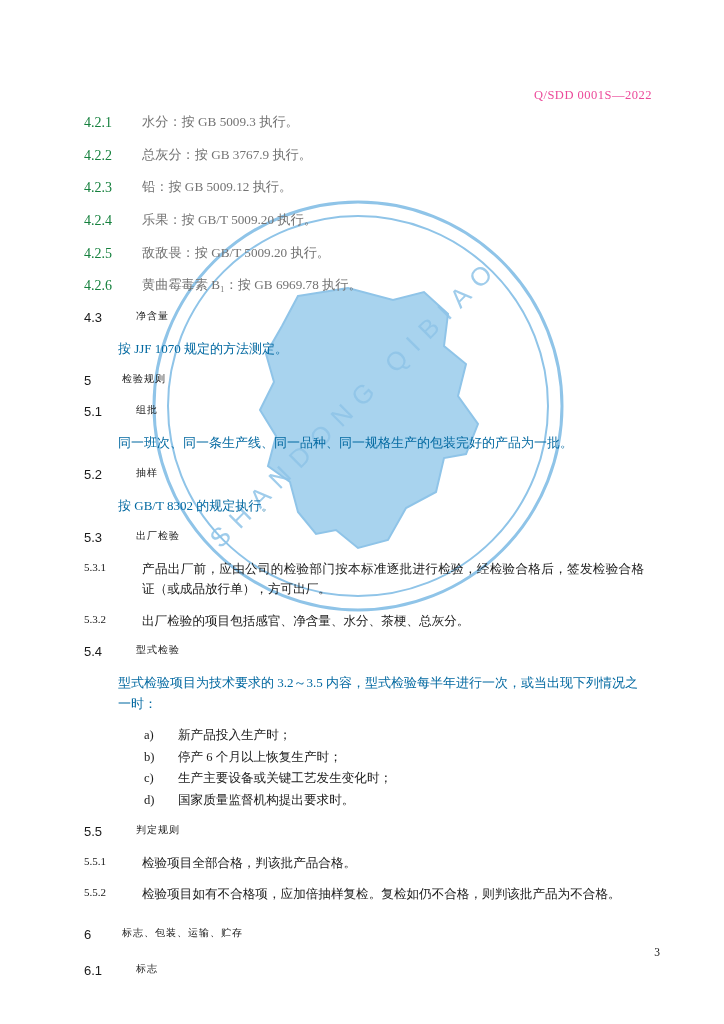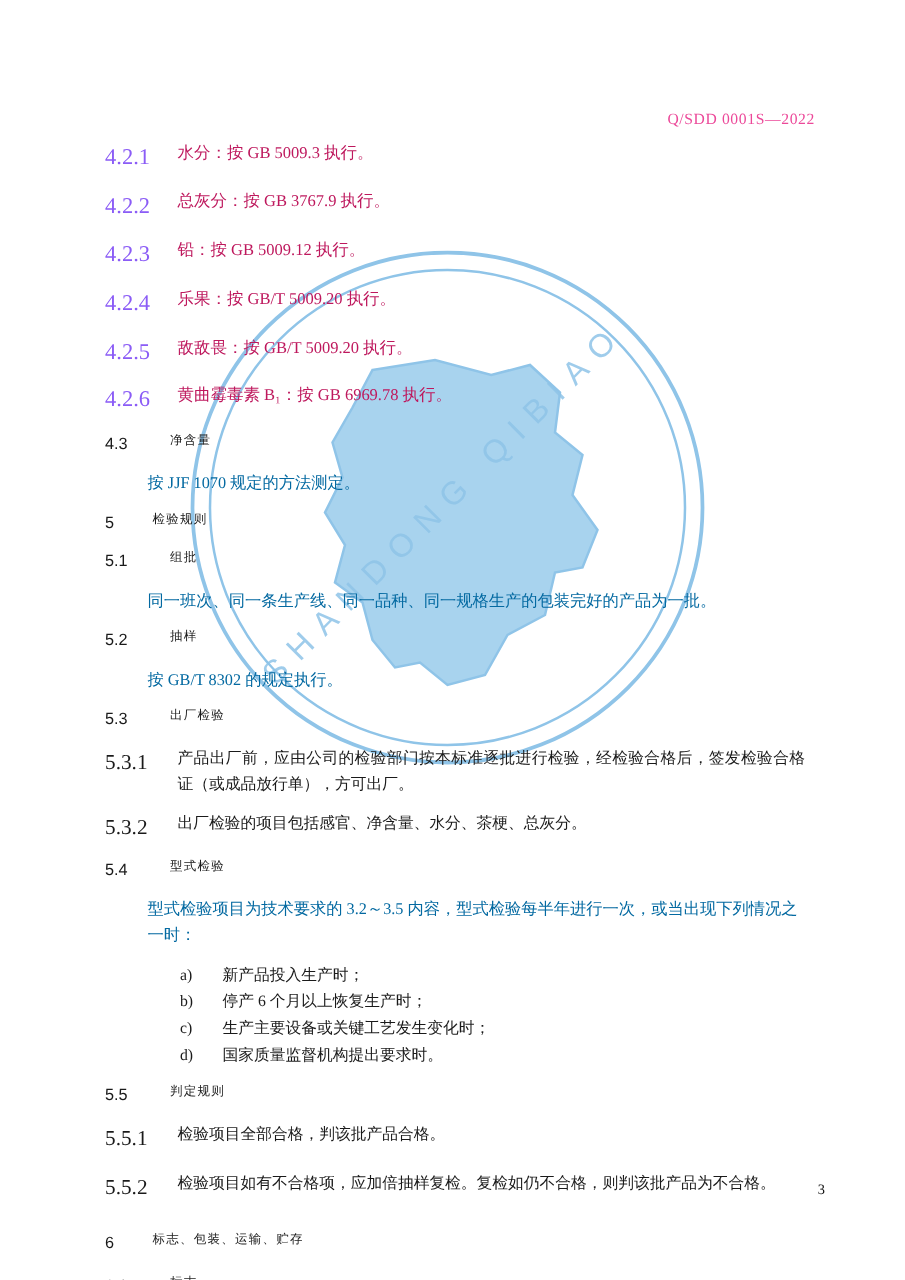--- a/index.html
+++ b/index.html
@@ -63,29 +63,29 @@
     z-index: 2;
   }
   .num-item {
     display: flex;
     gap: 0px;
     margin-bottom: 11px;
   }
   .num-item .num {
     flex: 0 0 auto;
     width: 52px;
-    font-size: 18px;
-    line-height: 1.55;
-    color: #8b5cf6;
+    font-size: 14px;
+    line-height: 1.55;
+    color: #15803d;
   }
   .num-item .txt {
     flex: 1 1 auto;
     font-size: 13.2px;
     line-height: 1.55;
-    color: #be185d;
+    color: #737373;
   }
   .num-item.wide .num { width: 58px; }
 
   .heading {
     display: flex;
     margin-bottom: 11px;
     font-family: "Liberation Sans", sans-serif;
     font-weight: normal;
   }
   .heading .num {
@@ -108,21 +108,21 @@
     color: #0369a1;
   }
   .body-indent.small { font-size: 13px; }
   .para-hang {
     display: flex;
     margin-bottom: 11px;
   }
   .para-hang .num {
     flex: 0 0 auto;
     width: 58px;
-    font-size: 17px;
+    font-size: 11px;
     line-height: 1.6;
   }
   .para-hang .txt {
     flex: 1 1 auto;
     font-size: 12.6px;
     line-height: 1.6;
     text-align: justify;
   }
   .list-abc {
     margin: 0 0 11px 0;

